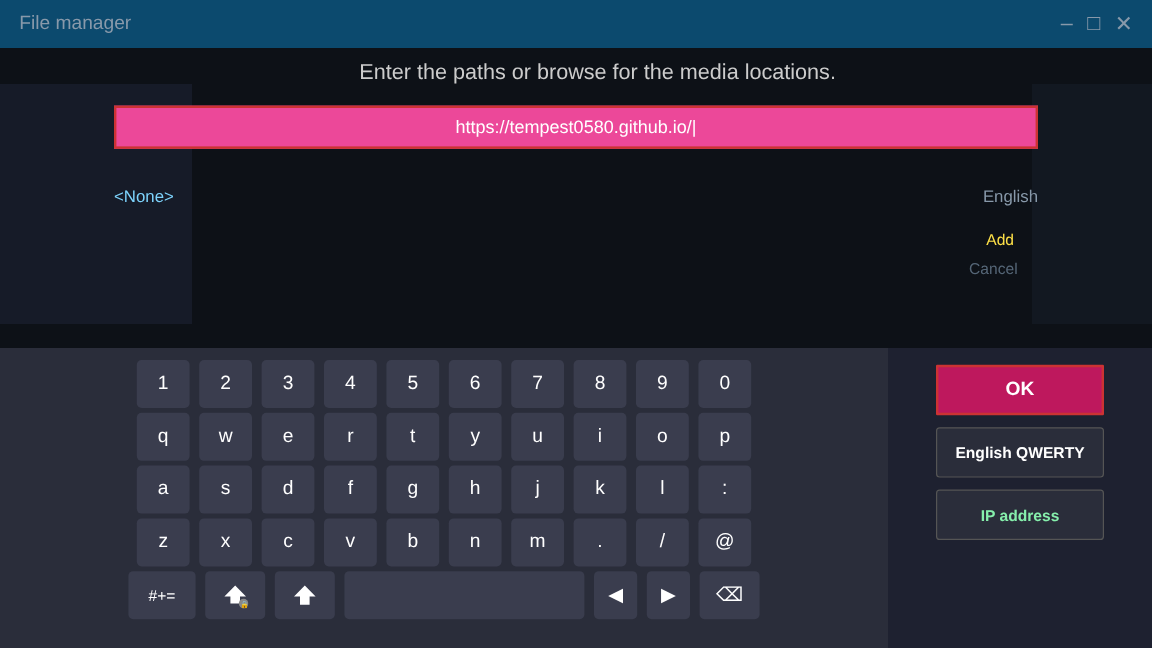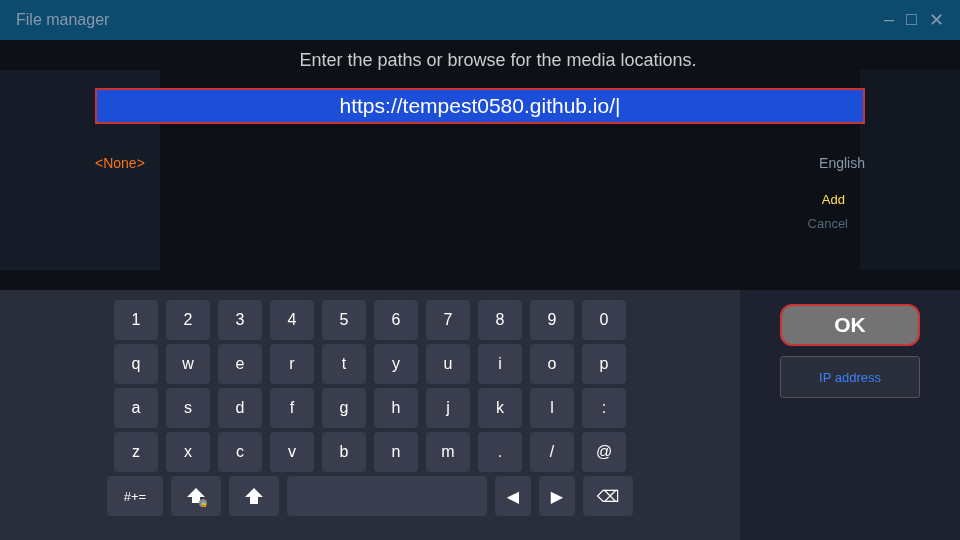--- a/index.html
+++ b/index.html
@@ -81,42 +81,42 @@
     .url-input-container {
       position: absolute;
       top: 88px;
       left: 95px;
       right: 95px;
       height: 36px;
     }
     .url-input {
       width: 100%;
       height: 100%;
-      background: #1d4ed8;
+      background: #ec4899;
       border: 2px solid #cc3333;
       color: #ffffff;
-      font-size: 21px;
+      font-size: 15px;
       text-align: center;
       padding: 0 10px;
       outline: none;
       caret-color: white;
     }
 
     
     .row-none-browse {
       position: absolute;
       top: 155px;
       left: 95px;
       right: 95px;
       display: flex;
       align-items: center;
       justify-content: space-between;
     }
     .none-text {
-      color: #f97316;
+      color: #7dd3fc;
       font-size: 14px;
     }
     .browse-btn {
       color: #8899aa;
       font-size: 14px;
       background: none;
       border: none;
       cursor: pointer;
     }
 
@@ -245,25 +245,25 @@
       flex-direction: column;
       align-items: center;
       justify-content: flex-start;
       padding: 14px 12px;
       gap: 10px;
     }
 
     .btn-ok {
       width: 140px;
       height: 42px;
-      background: #737373;
+      background: #be185d;
       border: 2px solid #cc3333;
-      border-radius: 12px;
-      color: #ffffff;
-      font-size: 21px;
+      border-radius: 1px;
+      color: #ffffff;
+      font-size: 16px;
       font-weight: bold;
       cursor: pointer;
     }
     .btn-cancel {
       width: 140px;
       height: 42px;
       background: #2a2d3a;
       border: 1px solid #555;
       border-radius: 3px;
       color: #ffffff;
@@ -280,23 +280,23 @@
       font-size: 13px;
       font-weight: bold;
       cursor: pointer;
     }
     .btn-ipaddr {
       width: 140px;
       height: 42px;
       background: #2a2d3a;
       border: 1px solid #555;
       border-radius: 3px;
-      color: #3b82f6;
+      color: #86efac;
       font-size: 13px;
-      font-weight: normal;
+      font-weight: bold;
       cursor: pointer;
     }
 
     .divider-v {
       position: absolute;
       top: 290px;
       left: 740px;
       width: 1px;
       bottom: 0;
       background: #444;
@@ -405,14 +405,15 @@
     <button class="kb-arrow">◀</button>
     <button class="kb-arrow">▶</button>
     <button class="kb-backspace">⌫</button>
   </div>
 </div>
 
 <div class="divider-v"></div>
 
 <div class="right-panel">
   <button class="btn-ok">OK</button>
+  <button class="btn-lang">English QWERTY</button>
   <button class="btn-ipaddr">IP address</button>
 </div>
 
 </body></html>

